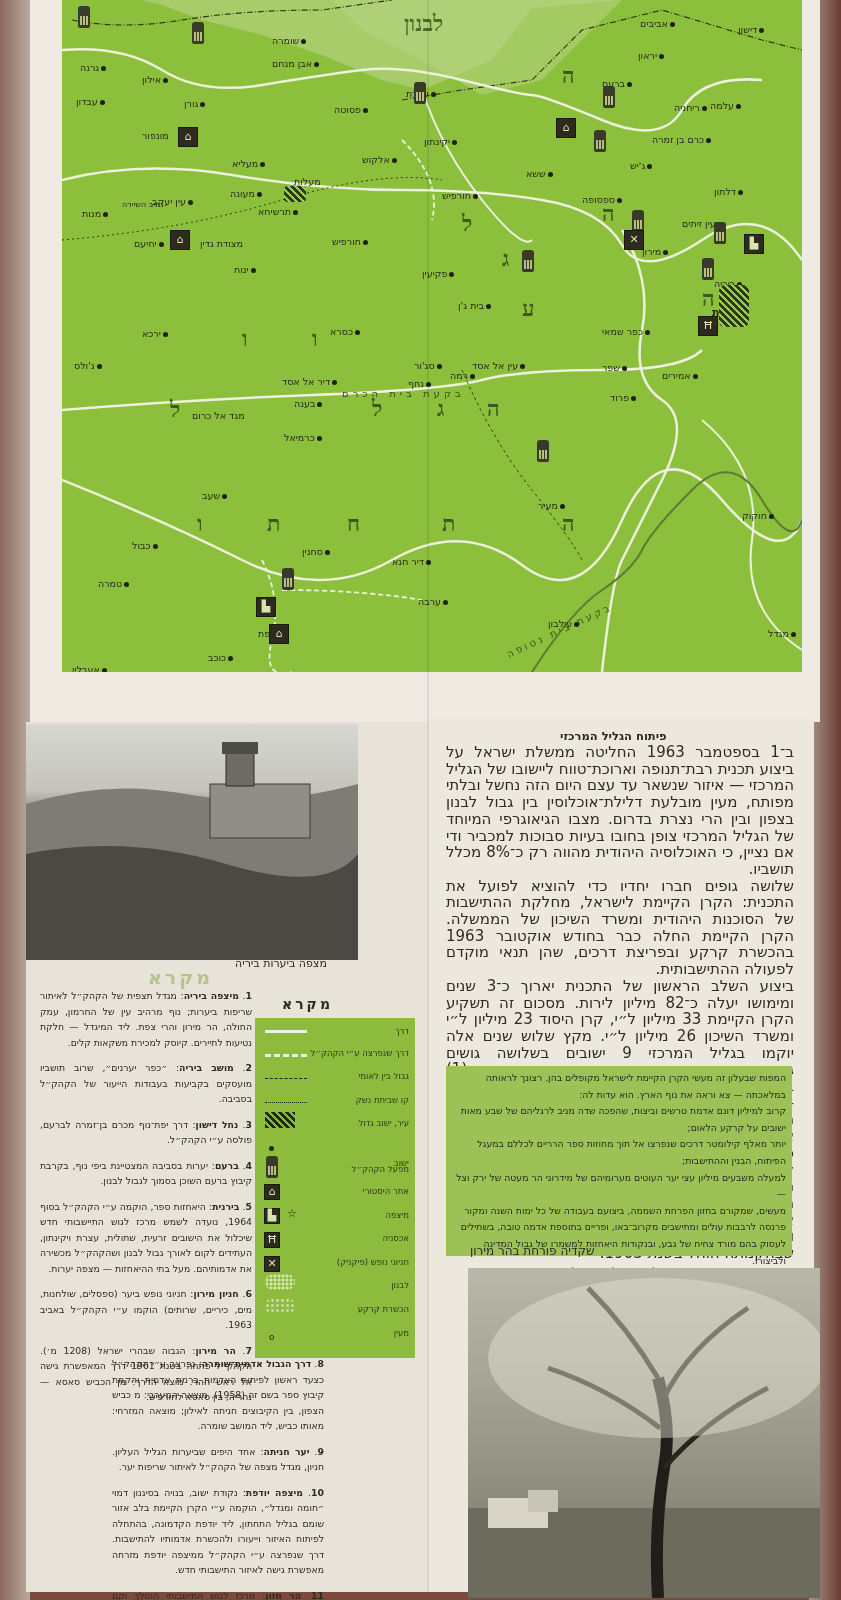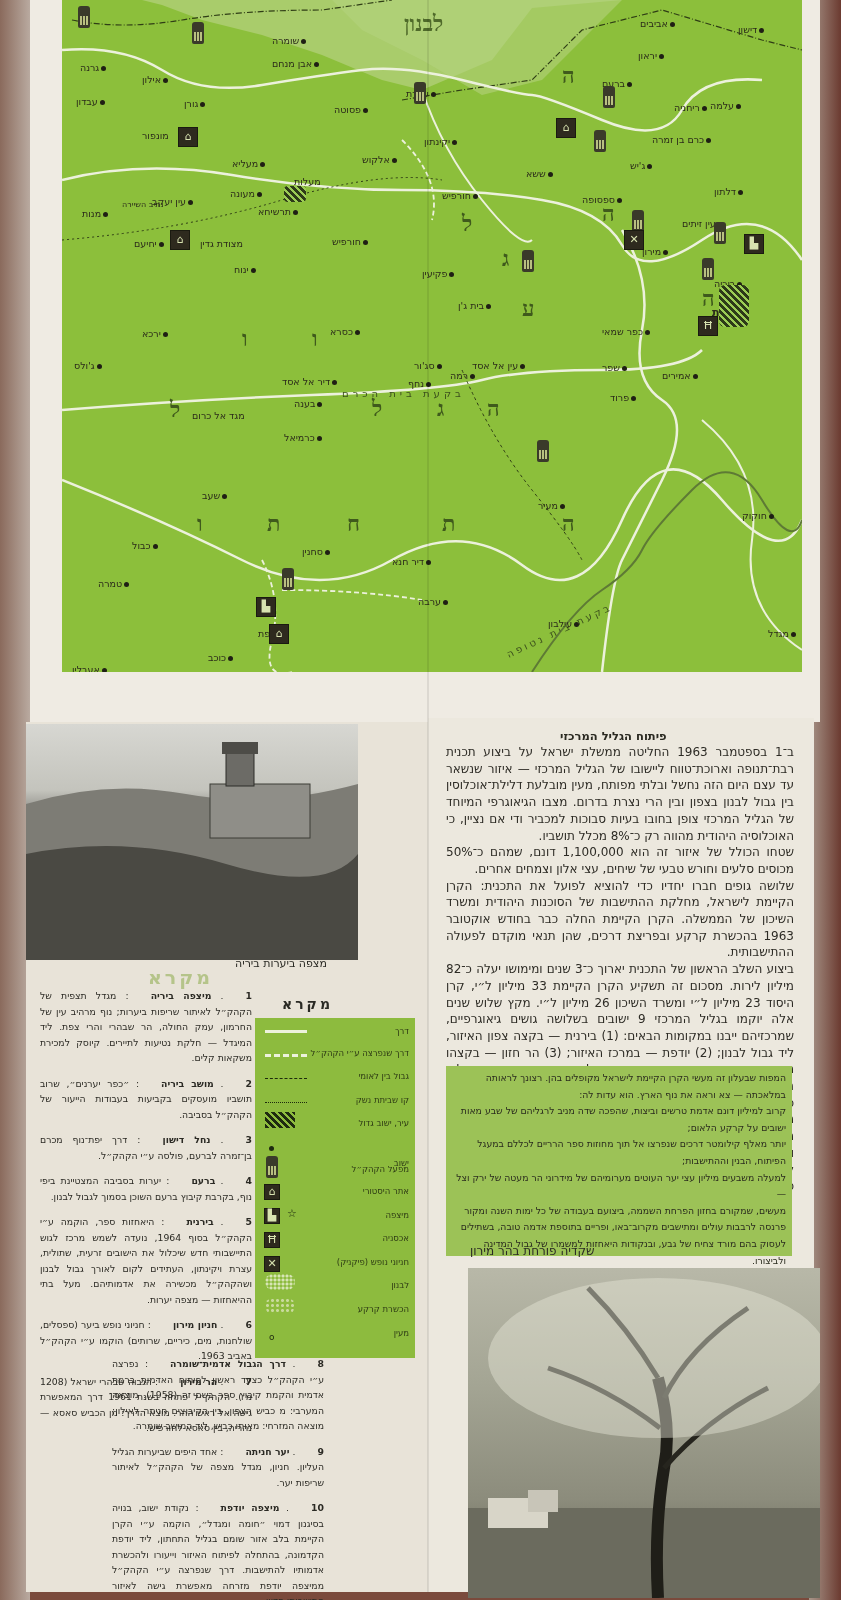--- a/index.html
+++ b/index.html
@@ -12,37 +12,37 @@
   .fold-v{position:absolute;left:427px;top:0;width:2px;height:1592px;background:rgba(0,0,0,0.08);}
   .map{position:absolute;left:62px;top:0;width:740px;height:672px;background:#8cbf3b;overflow:hidden;}
   .map svg{position:absolute;left:0;top:0;}
   .place{position:absolute;font-size:9.5px;color:#2b2b1a;direction:rtl;white-space:nowrap;}
   .place .dot{display:inline-block;width:5px;height:5px;border-radius:50%;background:#1f1f14;margin:0 2px;vertical-align:middle;}
   .region-letter{position:absolute;font-size:22px;font-weight:bold;color:#3f5a1c;font-family:"DejaVu Serif",serif;}
   .mapicon{position:absolute;width:18px;height:18px;background:#2e2a1e;border:1px solid #1a1a10;color:#d8e3b0;font-size:11px;line-height:18px;text-align:center;}
   .jnf{position:absolute;width:12px;height:22px;background:#3a3a2a;border-radius:3px 3px 2px 2px;}
   .jnf::after{content:"";position:absolute;left:2px;top:10px;width:8px;height:9px;background:repeating-linear-gradient(90deg,#b8c080 0 2px,#3a3a2a 2px 3px);}
   h2.title{position:absolute;margin:0;font-size:11.5px;font-weight:bold;color:#2b2a22;direction:rtl;}
-  .body-text{position:absolute;direction:rtl;font-size:12px;line-height:16.7px;color:#2d2b25;text-align:justify;}
+  .body-text{position:absolute;direction:rtl;font-size:15px;line-height:16.7px;color:#2d2b25;text-align:justify;}
   .body-text p{margin:0;}
   .stars{text-align:center;margin:4px 0;letter-spacing:14px;}
   .green-box{position:absolute;left:446px;top:1066px;width:346px;height:190px;background:#9cc257;padding:4px 6px;box-sizing:border-box;direction:rtl;font-size:9.3px;line-height:16.6px;color:#2a2b1e;}
   .green-box p{margin:0;}
   .photo{position:absolute;overflow:hidden;}
   .photo-top{left:26px;top:724px;width:332px;height:236px;background:linear-gradient(180deg,#d7d7d2 0%,#c4c4bd 28%,#8d8c86 38%,#6a6963 55%,#3b3a35 80%,#2a2925 100%);}
   .photo-bottom{left:468px;top:1268px;width:352px;height:330px;background:linear-gradient(180deg,#b8b8a8 0%,#a4a594 35%,#8c8c7c 70%,#5a5a50 100%);}
   .caption{position:absolute;font-size:11px;color:#2a2a24;direction:rtl;}
   .mikra-big{position:absolute;left:148px;top:966px;font-size:19px;font-weight:bold;color:#b5c48a;direction:rtl;letter-spacing:3px;}
   .mikra-head{position:absolute;left:282px;top:996px;font-size:14px;font-weight:bold;color:#2a2a24;direction:rtl;letter-spacing:3px;}
   .legend{position:absolute;left:255px;top:1018px;width:160px;height:340px;background:#8dbb3e;}
   .legend-item{position:absolute;right:6px;font-size:8.5px;color:#2d3a14;direction:rtl;white-space:nowrap;}
   .legend-sym{position:absolute;left:10px;}
   .items{position:absolute;direction:rtl;font-size:9.3px;line-height:15.5px;color:#2b2a24;text-align:justify;}
   .items p{margin:0 0 10px 0;}
-  .items b{font-weight:bold;margin-left:22px;}
+  .items b{font-weight:bold;}
 </style>
 </head>
 <body>
 
 <div class="bg-left"></div>
 <div class="bg-right"></div>
 <div class="paper-top"></div>
 <div class="paper-bl"></div>
 <div class="paper-br"></div>
 
@@ -186,21 +186,20 @@
   <div class="mapicon" style="left:194px;top:597px">▙</div>
   <div class="mapicon" style="left:207px;top:624px">⌂</div>
   <div style="position:absolute;left:657px;top:285px;width:30px;height:42px;background:repeating-linear-gradient(45deg,#2d3a18 0 3px,#9ccc55 3px 5px);border-radius:6px;"></div>
   <div style="position:absolute;left:222px;top:186px;width:22px;height:16px;background:repeating-linear-gradient(45deg,#2d3a18 0 3px,#9ccc55 3px 5px);border-radius:4px;"></div>
 
 </div>
 
 <h2 class="title" style="left:560px;top:729px;">פיתוח הגליל המרכזי</h2>
 <div class="body-text" style="left:446px;top:744px;width:348px;">
   <p>ב־1 בספטמבר 1963 החליטה ממשלת ישראל על ביצוע תכנית רבת־תנופה וארוכת־טווח ליישובו של הגליל המרכזי — איזור שנשאר עד עצם היום הזה נחשל ובלתי מפותח, מעין מובלעת דלילת־אוכלוסין בין גבול לבנון בצפון ובין הרי נצרת בדרום. מצבו הגיאוגרפי המיוחד של הגליל המרכזי צופן בחובו בעיות סבוכות למכביר ודי אם נציין, כי האוכלוסיה היהודית מהווה רק כ־8% מכלל תושביו.</p>
-  <p>שטחו הכולל של איזור זה הוא 1,100,000 דונם, שמהם כ־50% מכוסים סלעים וחורש טבעי של שיחים, עצי אלון וצמחים אחרים.</p>
   <p>שלושה גופים חברו יחדיו כדי להוציא לפועל את התכנית: הקרן הקיימת לישראל, מחלקת ההתישבות של הסוכנות היהודית ומשרד השיכון של הממשלה. הקרן הקיימת החלה כבר בחודש אוקטובר 1963 בהכשרת קרקע ובפריצת דרכים, שהן תנאי מוקדם לפעולה ההתישבותית.</p>
   <p>ביצוע השלב הראשון של התכנית יארוך כ־3 שנים ומימושו יעלה כ־82 מיליון לירות. מסכום זה תשקיע הקרן הקיימת 33 מיליון ל״י, קרן היסוד 23 מיליון ל״י ומשרד השיכון 26 מיליון ל״י. מקץ שלוש שנים אלה יוקמו בגליל המרכזי 9 ישובים בשלושה גושים גיאוגרפיים, שמרכזיהם ייבנו במקומות הבאים: (1) בירנית — בקצה צפון האיזור, ליד גבול לבנון; (2) יודפת — במרכז האיזור; (3) הר חזון — בקצהו הדרומי־מזרחי. מתוך תשעה ישובים אלה ישאו ששה אופי חקלאי מובהק ואילו שלושת הנותרים ישמשו כמרכזים מינהליים כפריים־למחצה, שתפקידם יהיה לספק לתושבי הסביבה את כל השירותים הדרושים.</p>
   <p>ההתישבות החקלאית תהיה רק אמצעי אחד ליישובו של הגליל. בעת ובעונה אחת יתרחב גם פיתוחו העירוני: אוכלוסיה נוספת תופנה לנצרת העילית ולמעלות ולשתיים אלה תצטרף העיר החדשה כרמיאל, שבהקמתה הוחל בשנת 1963.</p>
   <div class="stars">* * *</div>
 </div>
 <div class="green-box">
   <p>המפות שבעלון זה מעשי הקרן הקיימת לישראל מקופלים בהן. רצונך לראותה במלאכתה — צא וראה את נוף הארץ. הוא עדות לה:</p>
   <p>קרוב למיליון דונם אדמת טרשים וביצות, שהפכה שדה מניב לרגליהם של שבע מאות ישובים על קרקע הלאום;</p>
   <p>יותר מאלף קילומטר דרכים שנפרצו אל תוך מחוזות ספר הרריים לכללם במעגל הפיתוח, הבנין וההתישבות;</p>
   <p>למעלה משבעים מיליון עצי יער העוטים מערומיהם של מידרוני הר מעטה של ירק וצל —</p>
@@ -224,21 +223,21 @@
     <path d="M0,130 Q100,110 200,140 T332,130 L332,236 L0,236 Z" fill="#4a4943"></path>
     <rect x="184" y="60" width="100" height="54" fill="#8f8e88" stroke="#3d3c37"></rect>
     <rect x="200" y="28" width="28" height="34" fill="#6c6b66" stroke="#2d2c28"></rect>
     <rect x="196" y="18" width="36" height="12" fill="#4d4c47"></rect>
   </svg>
 </div>
 <div class="caption" style="left:235px;top:957px;">מצפה ביערות ביריה</div>
 
 <div class="mikra-big">מקרא</div>
 <div class="items" style="left:40px;top:988px;width:212px;">
-  <p><b>1</b>. <b>מיצפה ביריה</b>: <span>מגדל תצפית של הקהק״ל לאיתור שריפות ביערות; נוף מרהיב עין של החרמון, עמק החולה, הר שבהרי והרי צפת. ליד המיגדל — חלקת נטיעות לתיירים. קיוסק למכירת משקאות קלים.</span></p>
+  <p><b>1</b>. <b>מיצפה ביריה</b>: <span>מגדל תצפית של הקהק״ל לאיתור שריפות ביערות; נוף מרהיב עין של החרמון, עמק החולה, הר מירון והרי צפת. ליד המיגדל — חלקת נטיעות לתיירים. קיוסק למכירת משקאות קלים.</span></p>
   <p><b>2</b>. <b>מושב ביריה</b>: <span>״כפר יערנים״, שרוב תושביו מועסקים בקביעות בעבודות הייעור של הקהק״ל בסביבה.</span></p>
   <p><b>3</b>. <b>נחל דישון</b>: <span>דרך יפת־נוף מכרם בן־זמרה לברעם, פולסה ע״י הקהק״ל.</span></p>
   <p><b>4</b>. <b>ברעם</b>: <span>יערות בסביבה המצטיינת ביפי נוף, בקרבת קיבוץ ברעם השוכן בסמוך לגבול לבנון.</span></p>
   <p><b>5</b>. <b>בירנית</b>: <span>היאחזות ספר, הוקמה ע״י הקהק״ל בסוף 1964, נועדה לשמש מרכז לגוש התיישבותי חדש שיכלול את הישובים זרעית, שתולית, עצרת ויקינתון, העתידים לקום לאורך גבול לבנון ושהקהק״ל מכשירה את אדמותיהם. מעל בתי ההיאחזות — מצפה יערות.</span></p>
   <p><b>6</b>. <b>חניון מירון</b>: <span>חניוני נופש ביער (ספסלים, שולחנות, מים, כיריים, שרותים) הוקמו ע״י הקהק״ל באביב 1963.</span></p>
   <p><b>7</b>. <b>הר מירון</b>: <span>הגבוה שבהרי ישראל (1208 מ׳). הקהק״ל פתחה בשנת 1961 דרך המאפשרת גישה אל ראש ההר. מוצא הדרך: מן הכביש סאסא — נהריה, בין סאסא לחורפיש.</span></p>
 </div>
 <div class="items" style="left:112px;top:1356px;width:212px;">
   <p><b>8</b>. <b>דרך הגבול אדמית־שומרה</b>: <span>נפרצה ע״י הקהק״ל כצעד ראשון לפיתוח האדמות ברמת אדמית והקמת קיבוץ ספר בשם זה (1958). מוצאה המערבי: מ כביש הצפון, בין הקיבוצים חניתה לאילון; מוצאה המזרחי: מאותו כביש, ליד המושב שומרה.</span></p>
   <p><b>9</b>. <b>יער חניתה</b>: <span>אחד היפים שביערות הגליל העליון. חניון, מגדל מצפה של הקהק״ל לאיתור שריפות יער.</span></p>

